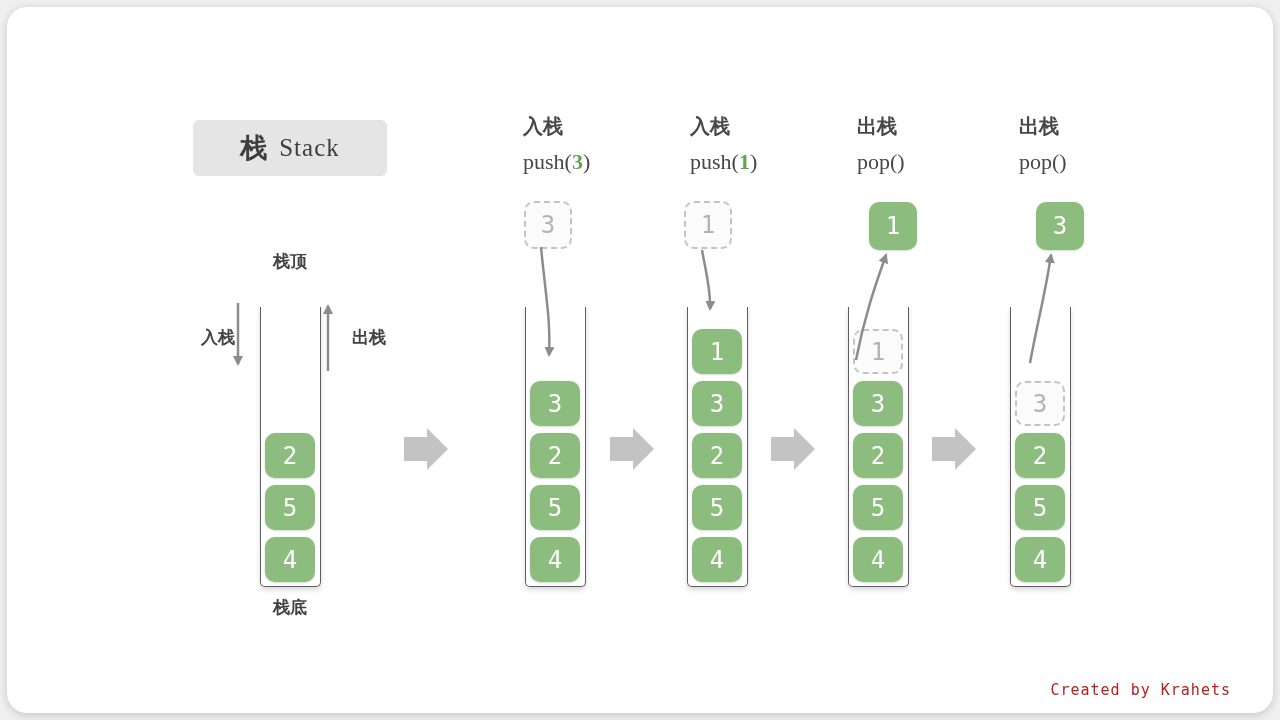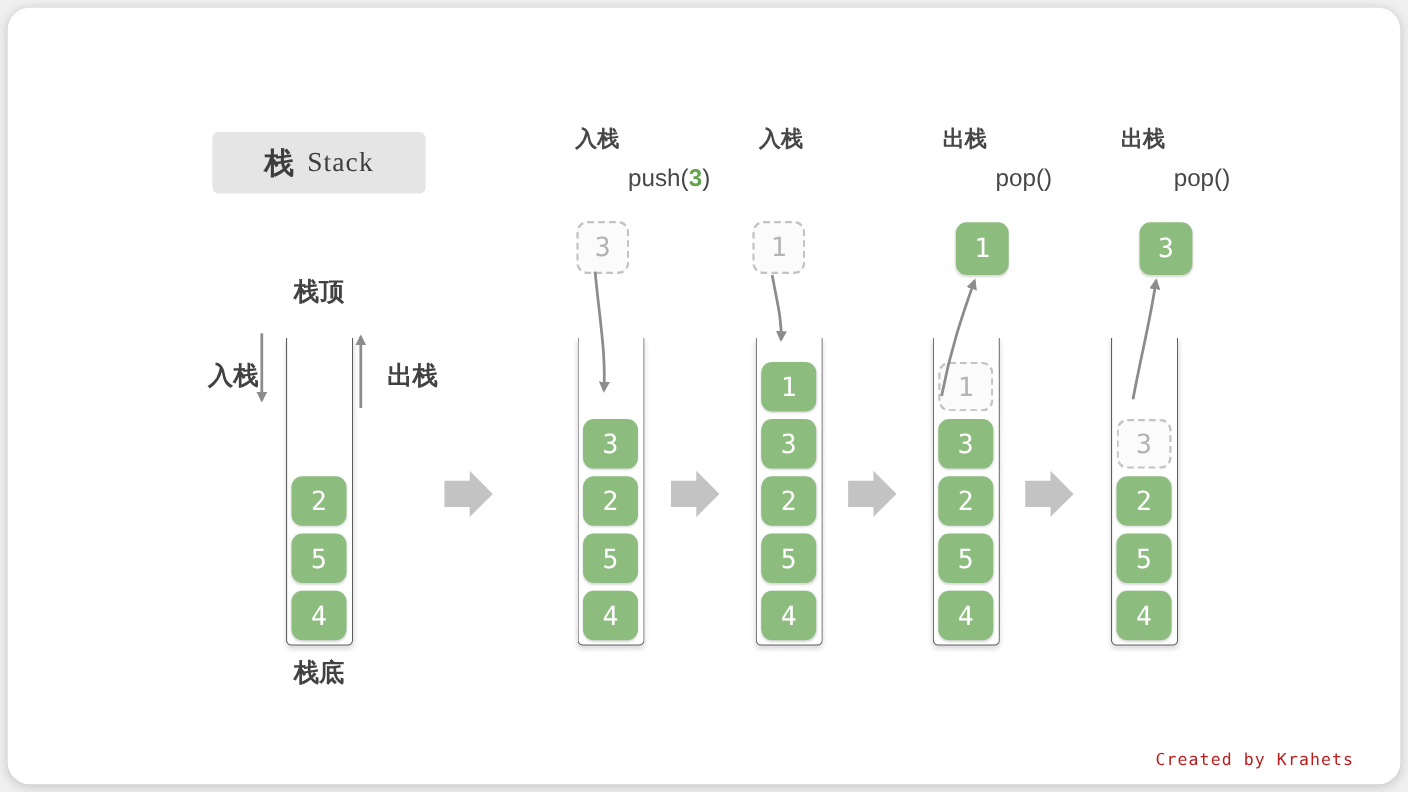--- a/index.html
+++ b/index.html
@@ -15,25 +15,25 @@
     position: absolute; left: 186px; top: 113px; width: 194px; height: 56px;
     background: #e5e5e5; border-radius: 6px;
     display: flex; align-items: center; justify-content: center; gap: 12px;
   }
   .title-zh { font-size: 27px; font-weight: 700; color: #3d3d3d; }
   .title-en { font-family: Liberation Serif, serif; font-size: 25px; font-weight: 500; color: #3d3d3d; letter-spacing: 1px; }
 
   
   .op { position: absolute; top: 106px; width: 160px; }
   .op-zh { font-size: 20px; font-weight: 700; color: #474747; }
-  .op-code { margin-top: 9px; font-family: Liberation Sans, sans-serif; font-size: 22px; color: #474747; margin-left: 48px; }
+  .op-code { margin-top: 9px; font-family: Liberation Serif, serif; font-size: 22px; color: #474747; }
   .op-code .arg { color: #63a34d; font-weight: 700; }
 
   
-  .zh-label { position: absolute; font-size: 23px; font-weight: 700; color: #424242; }
+  .zh-label { position: absolute; font-size: 17px; font-weight: 700; color: #424242; }
   .centered { width: 100px; text-align: center; }
 
   
   .container {
     position: absolute; top: 300px; width: 61px; height: 280px;
     border-left: 1.5px solid #5e5e5e; border-right: 1.5px solid #5e5e5e; border-bottom: 1.5px solid #5e5e5e;
     border-radius: 0 0 5px 5px;
     box-shadow: 0 3px 5px rgba(0,0,0,0.15);
     background: #ffffff;
   }
@@ -70,20 +70,21 @@
     <span class="title-zh">栈</span>
     <span class="title-en">Stack</span>
   </div>
 
   <div class="op" style="left:516px">
     <div class="op-zh">入栈</div>
     <div class="op-code"><span>push(</span><span class="arg">3</span><span>)</span></div>
   </div>
   <div class="op" style="left:683px">
     <div class="op-zh">入栈</div>
+    <div class="op-code"><span>push(</span><span class="arg">1</span><span>)</span></div>
   </div>
   <div class="op" style="left:850px">
     <div class="op-zh">出栈</div>
     <div class="op-code"><span>pop(</span><span class="arg"></span><span>)</span></div>
   </div>
   <div class="op" style="left:1012px">
     <div class="op-zh">出栈</div>
     <div class="op-code"><span>pop(</span><span class="arg"></span><span>)</span></div>
   </div>
 

